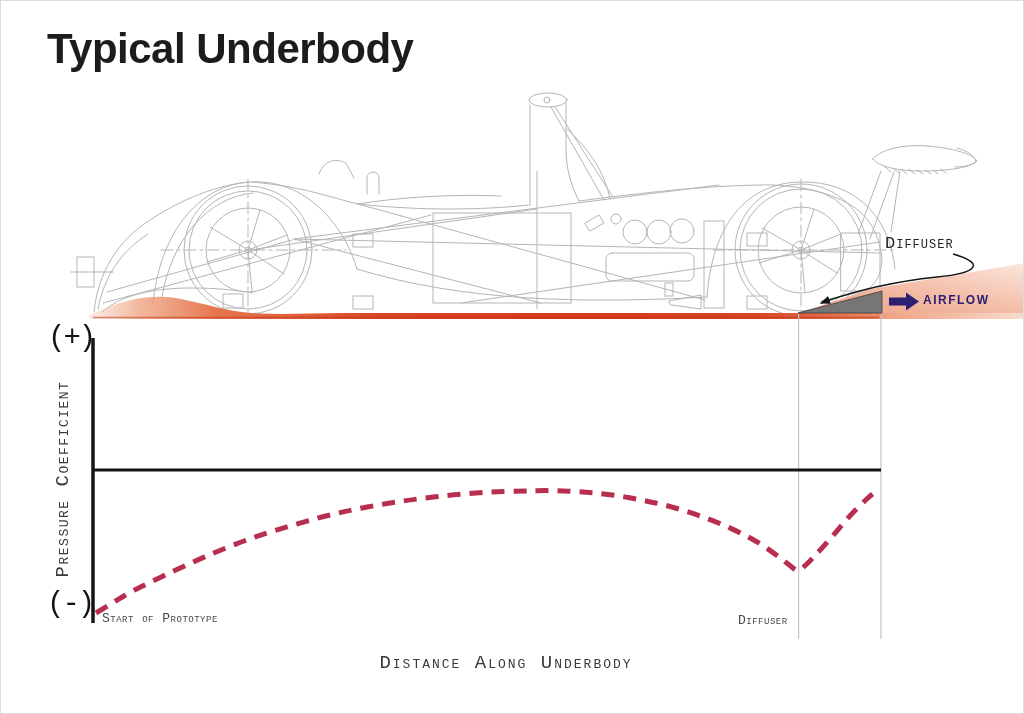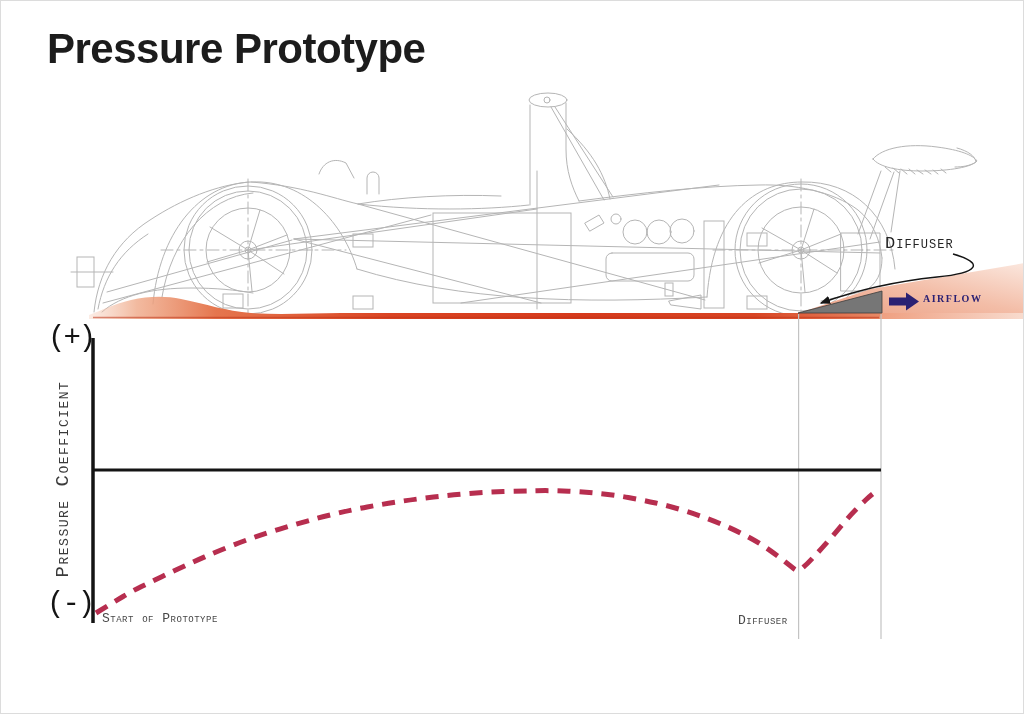--- a/index.html
+++ b/index.html
@@ -12,22 +12,22 @@
   .title{
     left:46px;top:24px;font-size:42px;font-weight:bold;color:#1c1c1c;
     letter-spacing:-0.5px;font-family:"Liberation Sans",sans-serif;
   }
   .cadlbl{
     font-family:"Liberation Mono",monospace;font-variant:small-caps;
     color:#3a3a3a;
   }
   .lbl-diffuser-car{left:884px;top:233px;font-size:17px;letter-spacing:1px;color:#242424;}
   .lbl-airflow{
-    left:922px;top:292px;font-size:10px;font-weight:bold;letter-spacing:1.5px;
-    font-family:Liberation Serif, serif;
+    left:922px;top:292px;font-size:12px;font-weight:bold;letter-spacing:1.5px;
+    font-family:Liberation Sans, sans-serif;
   }
   .lbl-plus{left:47px;top:321px;font-size:29px;color:#141414;letter-spacing:-2px;}
   .lbl-minus{left:46px;top:587px;font-size:29px;color:#141414;letter-spacing:-2px;}
   .lbl-ytitle{
     left:62px;top:478px;font-size:19px;letter-spacing:1.5px;
     transform:translate(-50%,-50%) rotate(-90deg);
   }
   .lbl-start{left:101px;top:610px;font-size:13px;letter-spacing:0.5px;color:#474747;}
   .lbl-diffuser-graph{left:737px;top:612px;font-size:13px;letter-spacing:0.5px;color:#474747;}
   .lbl-xtitle{left:505px;top:651px;font-size:19px;letter-spacing:2px;transform:translateX(-50%);}
@@ -147,29 +147,30 @@
     <path d="M952 253 C984 262 978 272 936 276 C898 280 856 289 820 302" stroke="#141414" stroke-width="1.4" fill="none" marker-end="url(#arrowhead)"></path>
     <polygon points="888,296.5 905,296.5 905,291.5 918,300.5 905,309.5 905,304.5 888,304.5" fill="#2b2173"></polygon>
 
     <line x1="797.6" y1="313" x2="797.6" y2="638" stroke="#c3c3c3" stroke-width="1.2"></line>
     <line x1="880.0" y1="313" x2="880.0" y2="638" stroke="#c3c3c3" stroke-width="1.2"></line>
     <path d="M 95.0 612.0 Q 113.1 601.0 122.1 595.5 Q 131.1 590.0 140.5 585.5 Q 149.9 581.0 160.2 576.0 Q 170.4 571.0 181.4 566.0 Q 192.3 560.9 203.7 555.9 Q 215.1 550.9 227.7 545.9 Q 240.2 540.9 252.8 536.5 Q 265.3 532.1 278.7 528.1 Q 292.0 524.1 306.2 520.1 Q 320.3 516.0 335.2 512.5 Q 350.1 509.0 366.2 506.0 Q 382.3 503.0 398.8 500.5 Q 415.3 498.0 432.5 496.0 Q 449.8 494.0 467.5 492.5 Q 485.1 491.0 502.4 490.5 Q 519.7 490.0 535.8 489.7 Q 551.9 489.4 567.6 490.2 Q 583.3 491.0 598.2 492.5 Q 613.1 494.0 627.2 496.5 Q 641.4 499.0 654.7 502.0 Q 668.0 505.0 681.0 509.0 Q 694.0 513.0 706.1 517.5 Q 718.3 522.1 729.3 527.1 Q 740.3 532.1 750.1 537.5 Q 759.9 542.9 768.9 549.4 Q 778.0 555.9 783.8 560.4 Q 789.7 565.0 793.3 568.0 Q 796.8 571.0 801.5 567.0 Q 806.2 563.0 810.9 557.9 Q 815.6 552.9 821.1 546.9 Q 826.6 540.9 832.1 534.5 Q 837.6 528.1 843.1 521.6 Q 848.6 515.0 854.5 509.0 Q 860.4 503.0 864.7 499.0 Q 869.0 495.0 872.9 492.0 L 876.9 489.0" fill="none" stroke="#b72e4f" stroke-width="5" stroke-dasharray="13 9"></path>
     <line x1="92" y1="337" x2="92" y2="622" stroke="#141414" stroke-width="3.5"></line>
     <line x1="92" y1="469" x2="880" y2="469" stroke="#141414" stroke-width="3"></line>
   </svg>
 
-  <div class="abs title">Pressure Prototype</div>
+  <div class="abs title">Typical Underbody</div>
 
   <div class="abs cadlbl lbl-diffuser-car">Diffuser</div>
 
   <div class="abs lbl-airflow" style="color:#2b2173;">AIRFLOW</div>
 
   <div class="abs cadlbl lbl-plus">(+)</div>
 
   <div class="abs cadlbl lbl-minus">(-)</div>
 
   <div class="abs cadlbl lbl-ytitle">Pressure Coefficient</div>
 
   <div class="abs cadlbl lbl-start">Start of Prototype</div>
 
   <div class="abs cadlbl lbl-diffuser-graph">Diffuser</div>
 
+  <div class="abs cadlbl lbl-xtitle">Distance Along Underbody</div>
 </div>
 
 </body></html>

